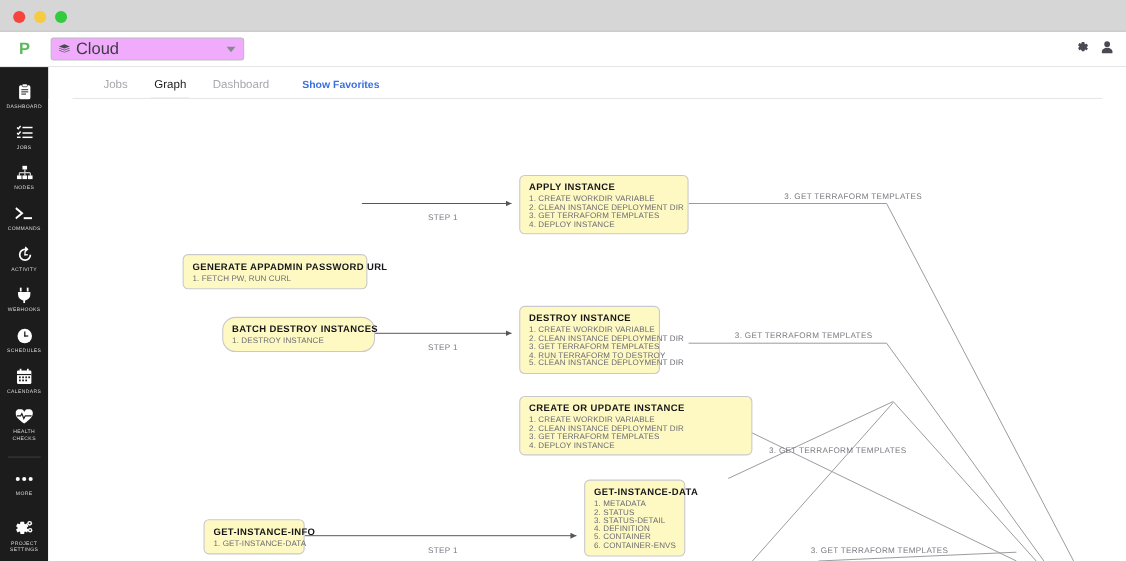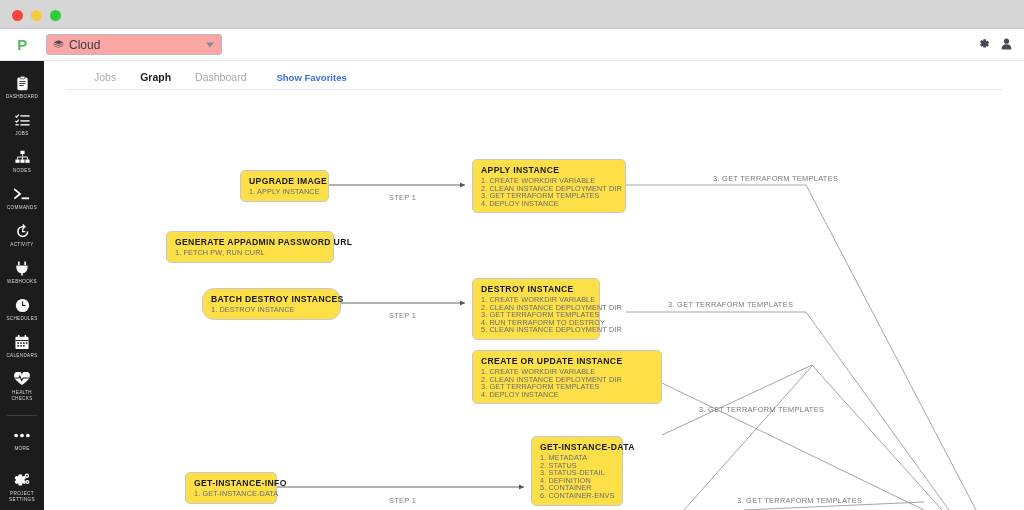--- a/index.html
+++ b/index.html
@@ -42,24 +42,24 @@
     width: 44px; height: 32px;
     display: flex; align-items: center; justify-content: center;
     font-weight: bold; font-size: 15px; color: #5cb85c;
     letter-spacing: -0.5px;
   }
   .project-select {
     margin-left: 2px;
     width: 176px; height: 21px;
     border: 1px solid #bcbcc0;
     border-radius: 3px;
-    background: #fca5a5;
+    background: #f0abfc;
     display: flex; align-items: center;
     padding: 0 6px;
-    font-size: 12px; color: #3c3c42;
+    font-size: 15px; color: #3c3c42;
     position: relative;
   }
   .project-select .cloud-ico { margin-right: 5px; display: flex; align-items: center; }
   .project-select .caret {
     position: absolute; right: 7px; top: 50%; transform: translateY(-50%);
     width: 0; height: 0;
     border-left: 4px solid transparent;
     border-right: 4px solid transparent;
     border-top: 5px solid #88888f;
   }
@@ -110,21 +110,21 @@
     display: flex; align-items: flex-end;
     padding-left: 38px; gap: 0;
   }
   .tab {
     font-size: 10.5px;
     padding: 0 12px 7px 12px;
     color: #a8a8ae;
     cursor: pointer;
     position: relative;
   }
-  .tab.active { color: #1d1d20; font-weight: bold; }
+  .tab.active { color: #1d1d20; font-weight: normal; }
   .tab.active::after {
     content: ""; position: absolute;
     left: 9px; right: 9px; bottom: -1px; height: 2.5px;
     background: #e8413a;
   }
   .fav-link {
     font-size: 9.5px; font-weight: bold;
     color: #3a6fe0; padding: 0 12px 7px 18px;
     cursor: pointer;
     text-align: right;
@@ -140,21 +140,21 @@
     width: 980px; height: 420px;
     background: #ffffff;
     overflow: hidden;
   }
   .canvas svg { position: absolute; top: 0; left: 0; }
 
   .node {
     position: absolute;
     border: 1px solid #c9c9cd;
     border-radius: 5px;
-    background: #fde047;
+    background: #fef9c3;
     padding: 5px 7px 5px 8px;
     box-shadow: 0 0 0 0 rgba(0,0,0,0);
   }
   .node .n-title {
     font-size: 8.6px; font-weight: bold; color: #16161a;
     letter-spacing: 0.35px; line-height: 11px;
     white-space: nowrap;
   }
   .node .n-steps { margin-top: 1px; }
   .node .n-step {
@@ -392,26 +392,20 @@
           <path d="M582,222 L762,222 L905,420"></path>
 
           <path d="M618,293 L880,420"></path>
           <path d="M618,345 L768,275 L898,420"></path>
 
           <path d="M640,420 L768,276"></path>
           <path d="M700,420 L880,412"></path>
         </g>
       </svg>
 
-      <div class="node" style="left:196px; top:80px; width:89px;">
-        <div class="n-title">UPGRADE IMAGE</div>
-        <div class="n-steps">
-          <div class="n-step">1. APPLY INSTANCE</div>
-        </div>
-      </div>
 
       <div class="node" style="left:428px; top:69px; width:154px;">
         <div class="n-title">APPLY INSTANCE</div>
         <div class="n-steps">
           <div class="n-step">1. CREATE WORKDIR VARIABLE</div>
           <div class="n-step">2. CLEAN INSTANCE DEPLOYMENT DIR</div>
           <div class="n-step">3. GET TERRAFORM TEMPLATES</div>
           <div class="n-step">4. DEPLOY INSTANCE</div>
         </div>
       </div>
@@ -434,21 +428,21 @@
         <div class="n-title">DESTROY INSTANCE</div>
         <div class="n-steps">
           <div class="n-step">1. CREATE WORKDIR VARIABLE</div>
           <div class="n-step">2. CLEAN INSTANCE DEPLOYMENT DIR</div>
           <div class="n-step">3. GET TERRAFORM TEMPLATES</div>
           <div class="n-step">4. RUN TERRAFORM TO DESTROY</div>
           <div class="n-step">5. CLEAN INSTANCE DEPLOYMENT DIR</div>
         </div>
       </div>
 
-      <div class="node" style="left:428px; top:260px; width:190px;">
+      <div class="node" style="left:428px; top:270px; width:212px;">
         <div class="n-title">CREATE OR UPDATE INSTANCE</div>
         <div class="n-steps">
           <div class="n-step">1. CREATE WORKDIR VARIABLE</div>
           <div class="n-step">2. CLEAN INSTANCE DEPLOYMENT DIR</div>
           <div class="n-step">3. GET TERRAFORM TEMPLATES</div>
           <div class="n-step">4. DEPLOY INSTANCE</div>
         </div>
       </div>
 
       <div class="node" style="left:141px; top:382px; width:92px;">

